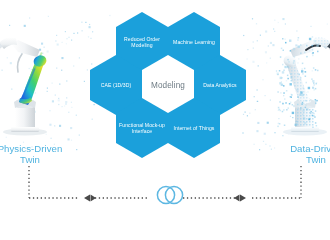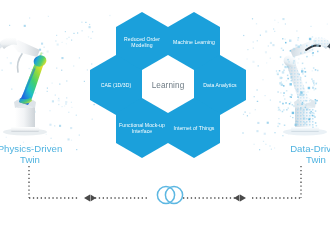--- a/index.html
+++ b/index.html
@@ -474,21 +474,21 @@
     <div class="hex" id="hex-tr" style="left: 78px; top: 0px; background: rgb(27, 160, 219);">
       <span class="lbl">Machine
 Learning</span>
     </div>
 
     <div class="hex" id="hex-l" style="left: 0px; top: 43px; background: rgb(27, 160, 219);">
       <span class="lbl">CAE (1D/3D)</span>
     </div>
 
     <div class="hex center" id="hex-c" style="left: 52px; top: 43px; background: rgb(255, 255, 255);">
-      <span class="lbl">Learning</span>
+      <span class="lbl">Modeling</span>
     </div>
 
     <div class="hex" id="hex-r" style="left: 104px; top: 43px; background: rgb(27, 160, 219);">
       <span class="lbl">Data
 Analytics</span>
     </div>
 
     <div class="hex" id="hex-bl" style="left: 26px; top: 86px; background: rgb(27, 160, 219);">
       <span class="lbl">Functional
 Mock-up

